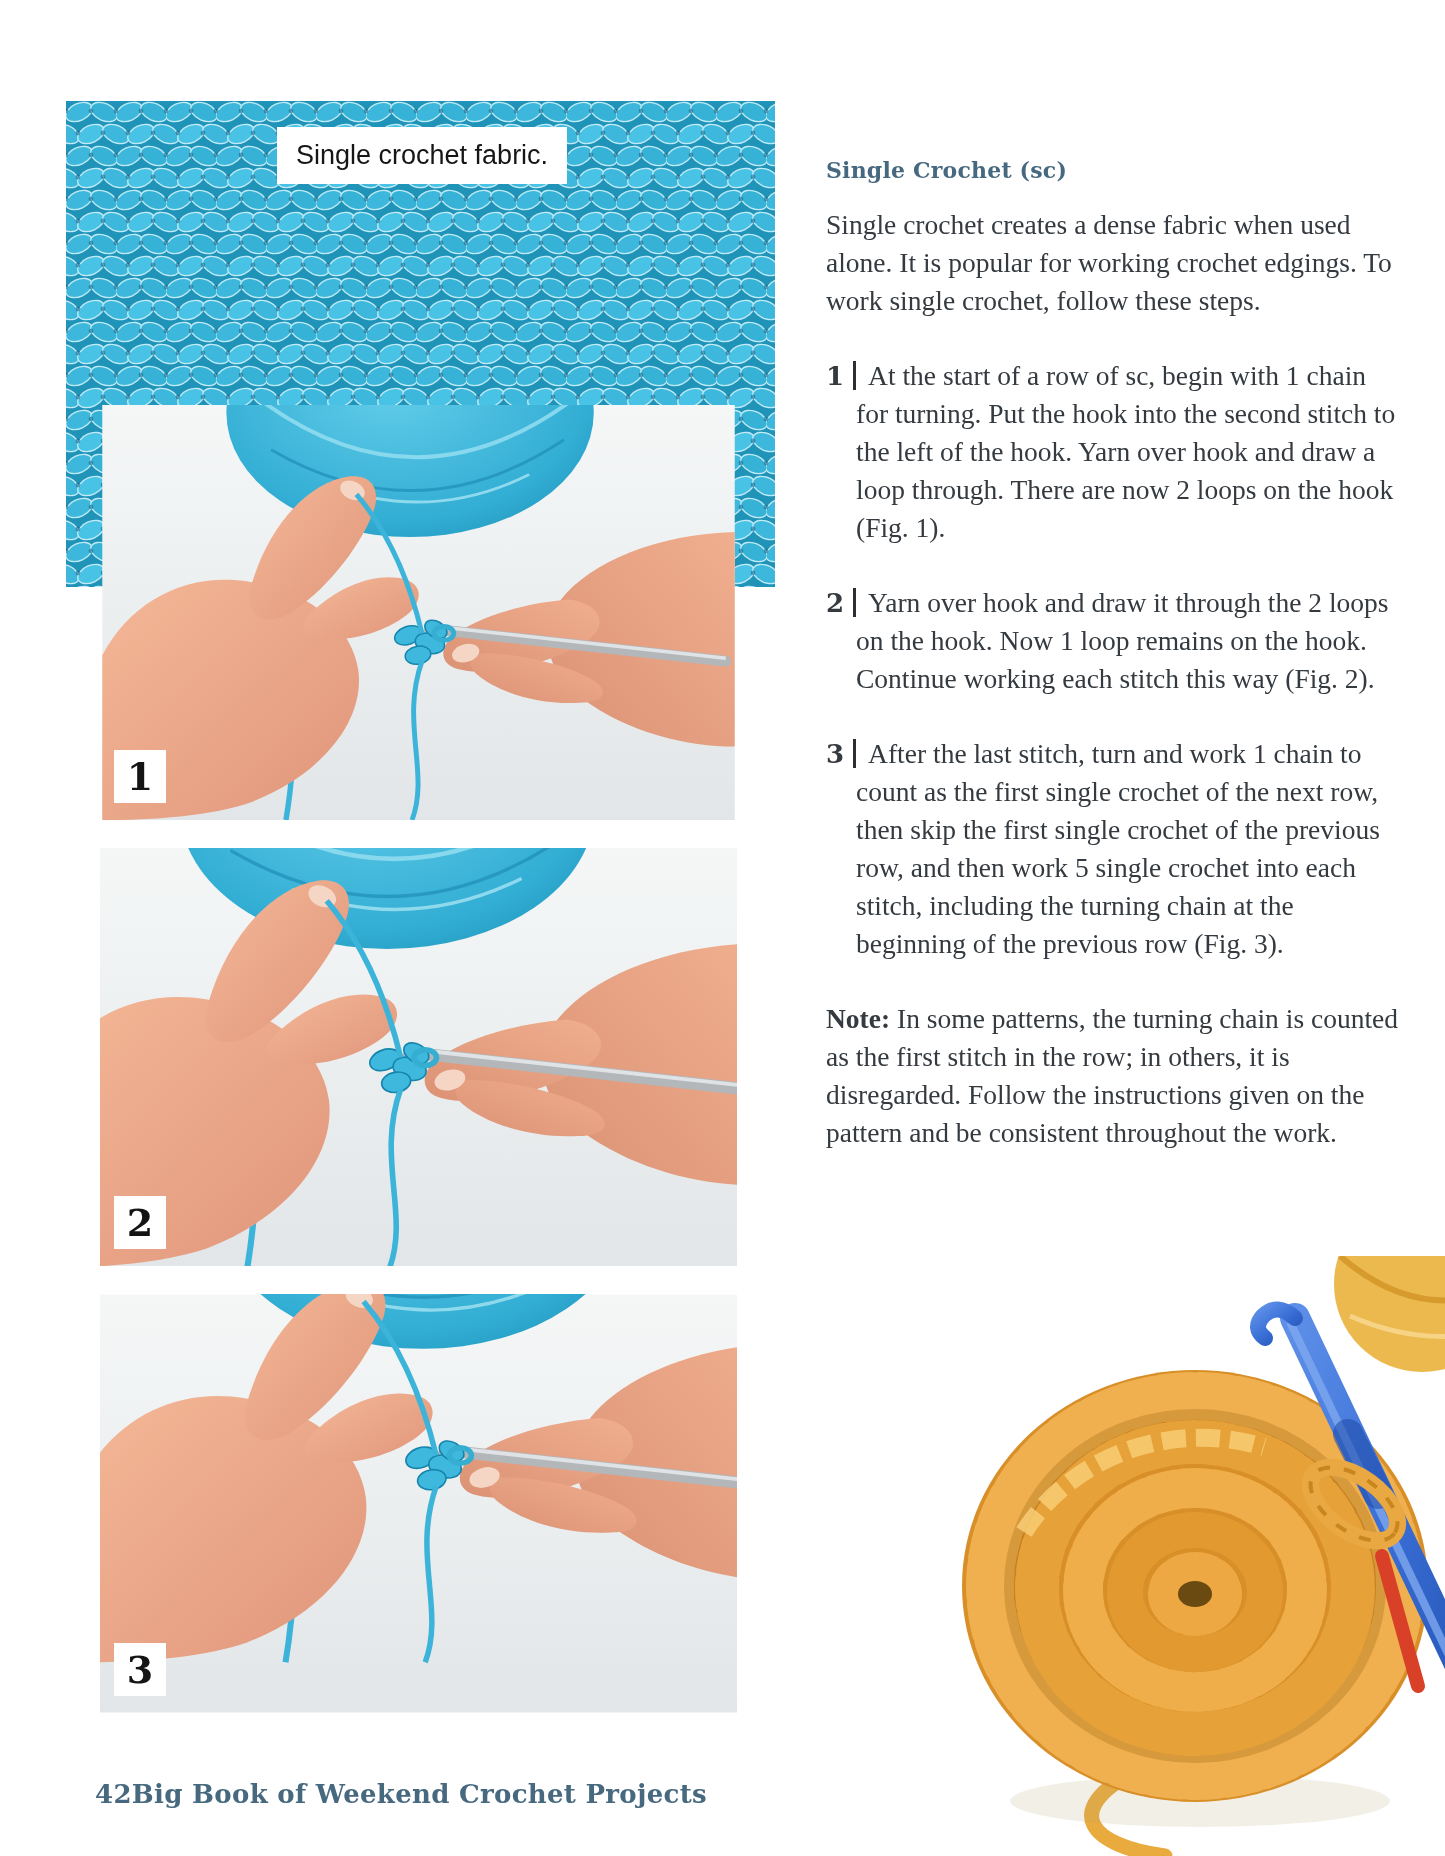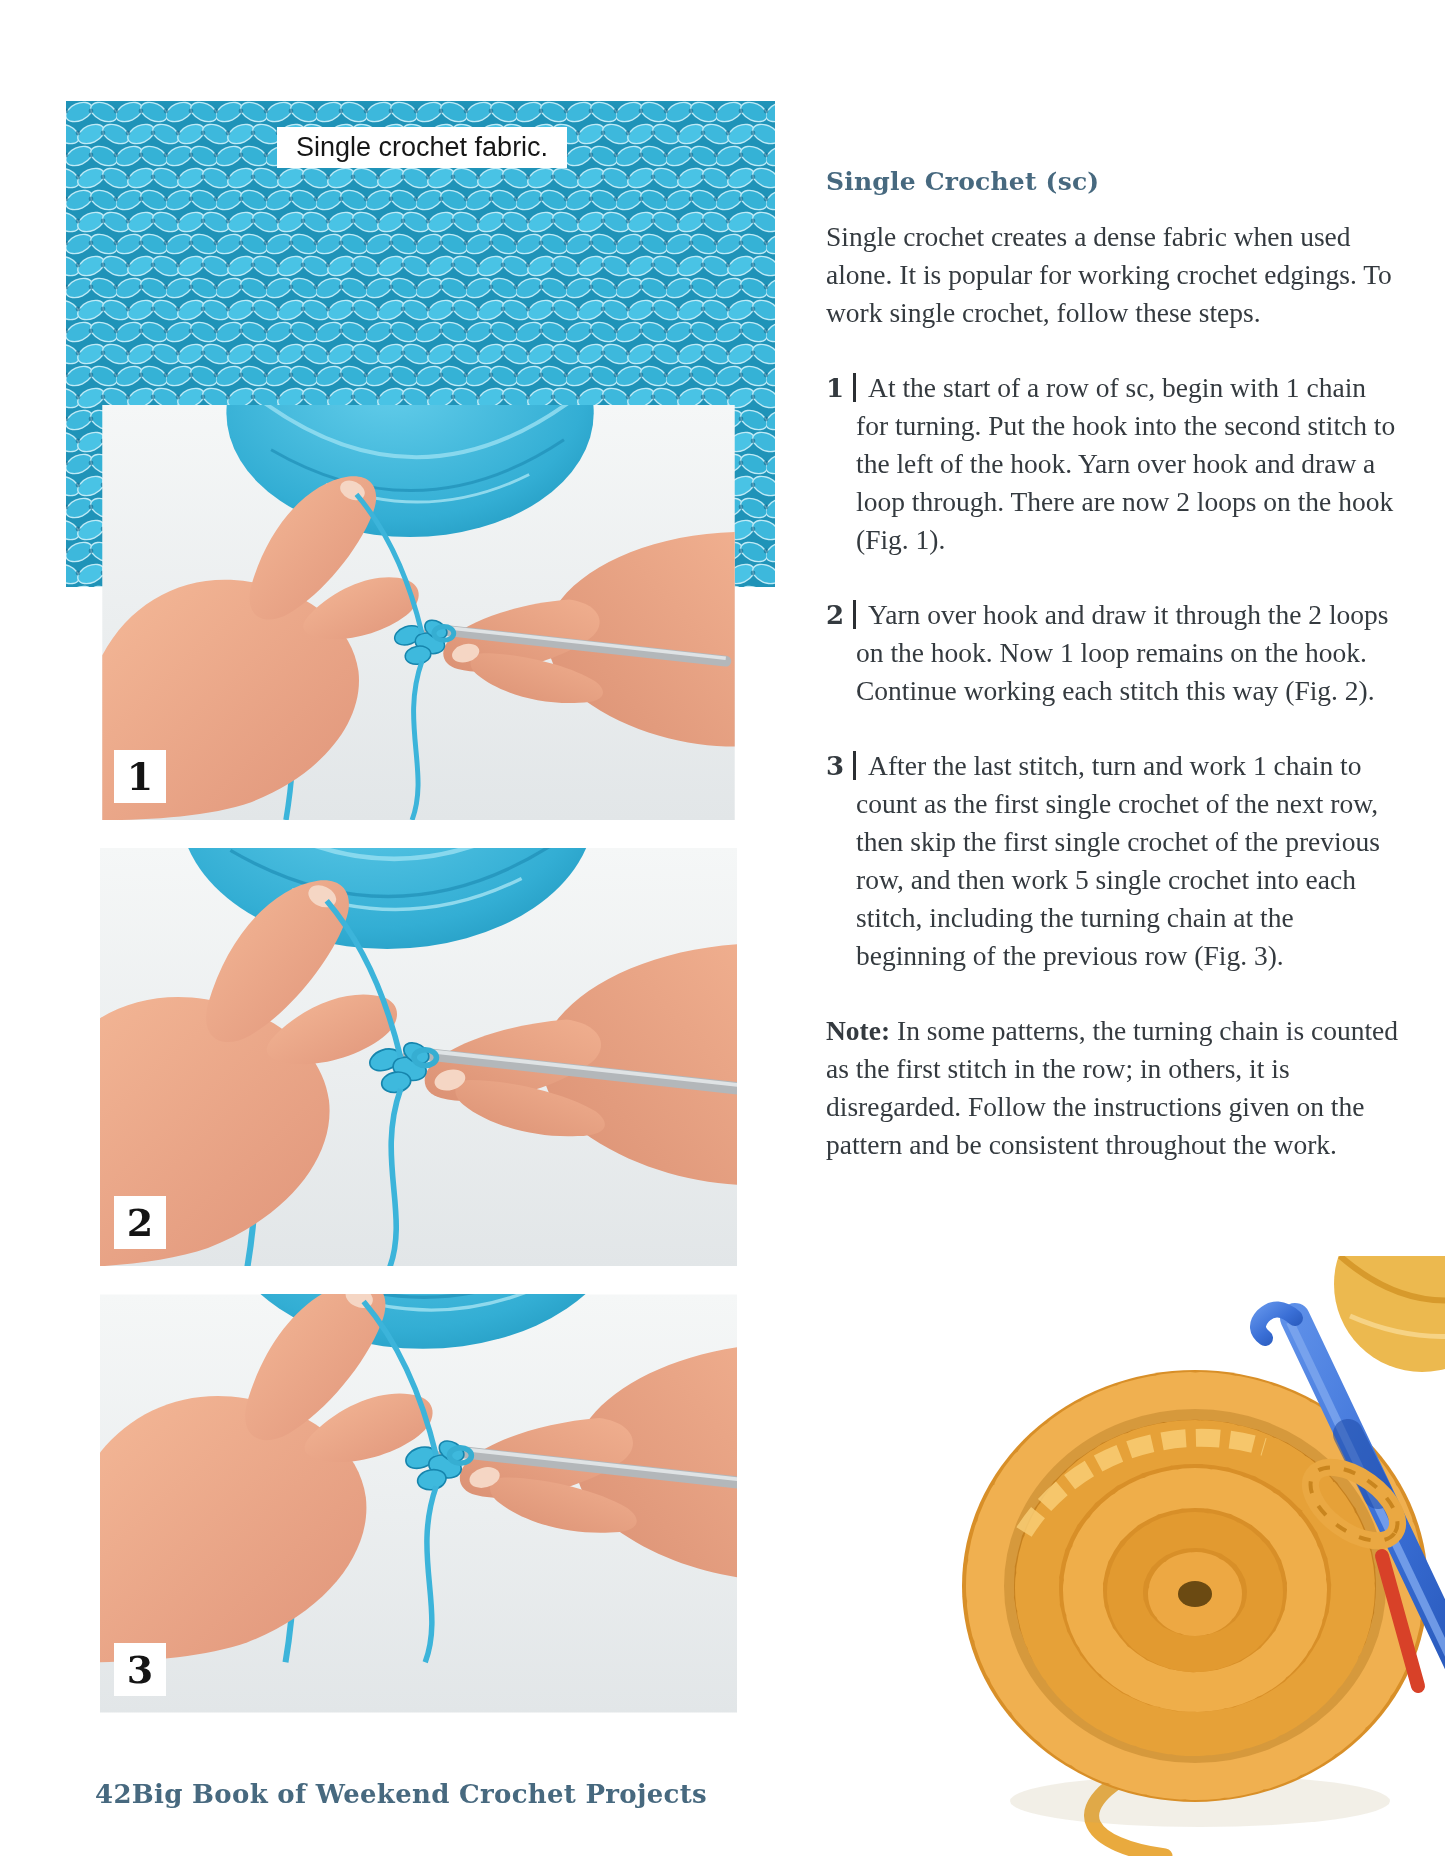--- a/index.html
+++ b/index.html
@@ -5,39 +5,39 @@
   html,body{margin:0;padding:0;background:#ffffff;}
   .page{
     position:relative;width:1445px;height:1856px;background:#ffffff;
     overflow:hidden;font-family:"Liberation Serif",serif;
   }
   
   .fabric{position:absolute;left:66px;top:101px;width:709px;height:486px;}
   .fabric svg{display:block;width:100%;height:100%;}
   .fabric-caption{
     position:absolute;left:211px;top:26px;height:41px;line-height:41px;
-    background:#ffffff;padding:0 19px;font-family:"Liberation Sans",sans-serif;
+    background:#ffffff;padding:8px 19px;font-family:"Liberation Sans",sans-serif;
     font-size:27px;color:#161616;white-space:nowrap;
   }
   
   .photo{position:absolute;left:100px;width:637px;overflow:hidden;}
   .photo svg{display:block;width:100%;height:100%;}
   #photo-1{top:405px;height:415px;}
   #photo-2{top:848px;height:418px;}
   #photo-3{top:1294px;height:419px;}
   .plabel{
     position:absolute;left:14px;bottom:17px;width:52px;height:53px;background:#ffffff;
     display:flex;align-items:center;justify-content:center;
     font-family:"DejaVu Serif",serif;font-weight:700;font-size:38px;color:#141414;
   }
   
   .article{position:absolute;left:826px;top:146px;width:577px;color:#343a3f;}
   .article h2{
-    margin:16px 0 12px 0;font-family:"DejaVu Serif",serif;font-weight:700;
-    font-size:25px;line-height:40px;color:#47697f;letter-spacing:.2px;
+    margin:4px 0 12px 0;font-family:"DejaVu Serif",serif;font-weight:700;
+    font-size:22px;line-height:40px;color:#47697f;letter-spacing:.2px;
   }
   .article p{margin:16px 0 37px 0;font-size:27.5px;line-height:38px;}
   .intro{margin-bottom:36px;}
   .step{padding-left:30px;text-indent:-30px;margin-bottom:37px;}
   .stepnum{font-weight:700;font-family:"DejaVu Serif",serif;font-size:26px;}
   .stepbar{
     display:inline-block;width:3px;height:29px;background:#2b2f33;
     vertical-align:-5px;margin:0 12px 0 9px;
   }
   .note b{font-weight:700;}

